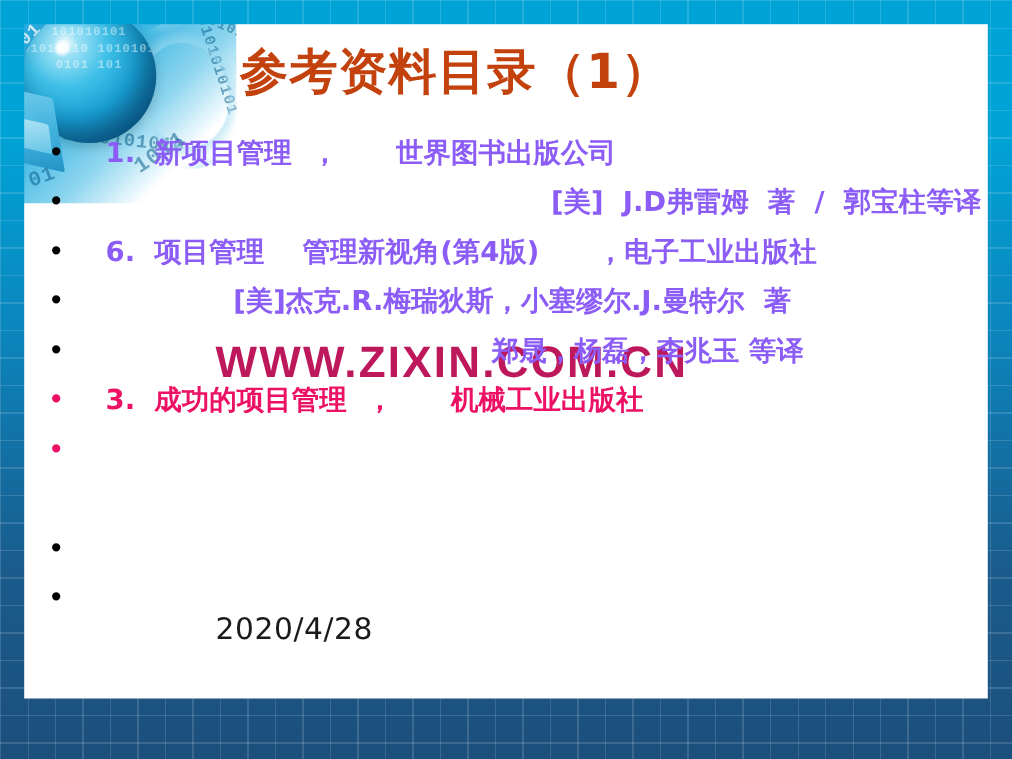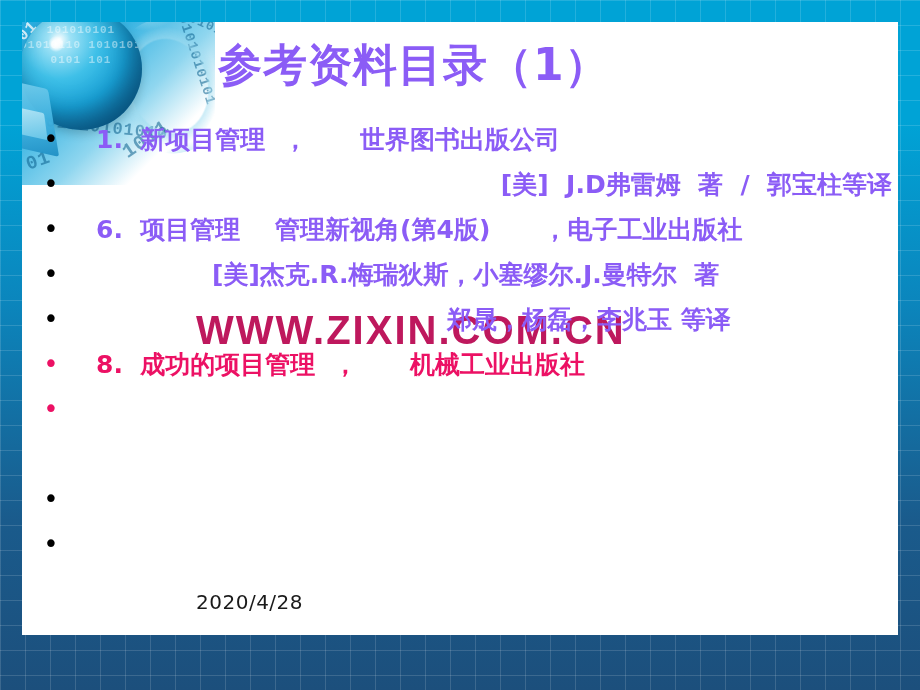--- a/index.html
+++ b/index.html
@@ -146,21 +146,21 @@
     white-space: nowrap;
   }
 
   
   #slide-title {
     position: absolute;
     left: 218px;
     top: 36px;
     font-size: 44px;
     font-weight: bold;
-    color: #8b5cf6;
+    color: #c2410c;
     font-family: "DejaVu Sans", "Liberation Sans", sans-serif;
     letter-spacing: 1px;
     white-space: nowrap;
   }
 
   
   #body-list {
     position: absolute;
     left: 30px;
     top: 126px;
@@ -197,22 +197,22 @@
   .txt.indent1 { padding-left: 24px; }
   .txt.indent3 { padding-left: 330px; text-align: right; }
   .txt.indent4 { padding-left: 375px; }
   .txt.indent5 { padding-left: 140px; }
   .txt.indent6 { padding-left: 370px; }
 
   
   #slide-date {
     position: absolute;
     left: 196px;
-    top: 590px;
-    font-size: 20px;
+    top: 557px;
+    font-size: 27px;
     color: #1a1a1a;
     font-family: "DejaVu Sans", "Liberation Sans", sans-serif;
     letter-spacing: 0.5px;
   }
 </style>
 </head>
 <body>
 
 <div id="slide">
 
@@ -257,21 +257,21 @@
       <div class="line">
         <span class="bullet">•</span>
         <span class="txt indent5">[美]杰克.R.梅瑞狄斯，小塞缪尔.J.曼特尔  著</span>
       </div>
       <div class="line">
         <span class="bullet">•</span>
         <span class="txt indent4">郑晟，杨磊，李兆玉 等译</span>
       </div>
       <div class="line magenta">
         <span class="bullet">•</span>
-        <span class="txt indent1">8.  成功的项目管理  ，      机械工业出版社</span>
+        <span class="txt indent1">3.  成功的项目管理  ，      机械工业出版社</span>
       </div>
       <div class="line magenta">
         <span class="bullet">•</span>
       </div>
       <div class="line spacer">
         <span class="bullet"></span>
         <span class="txt"></span>
       </div>
       <div class="line">
         <span class="bullet">•</span>

